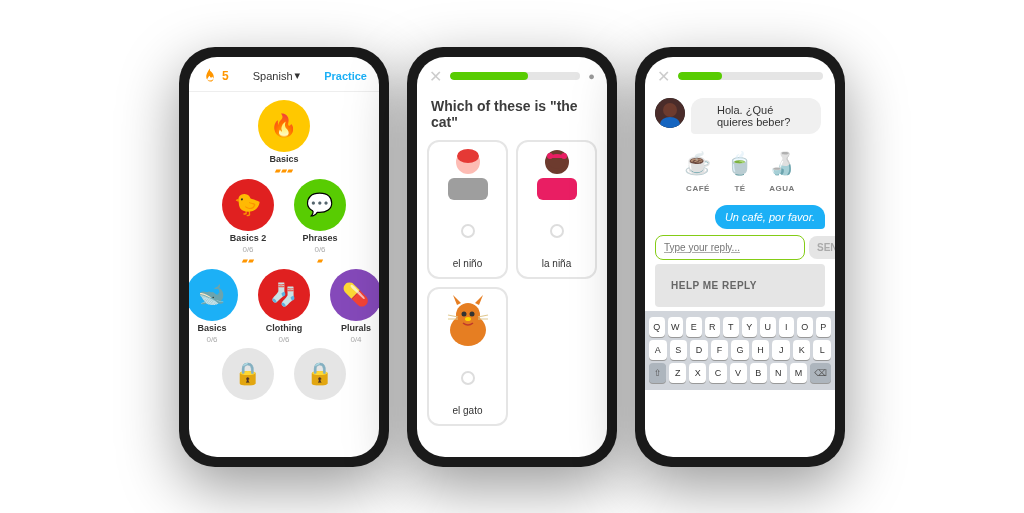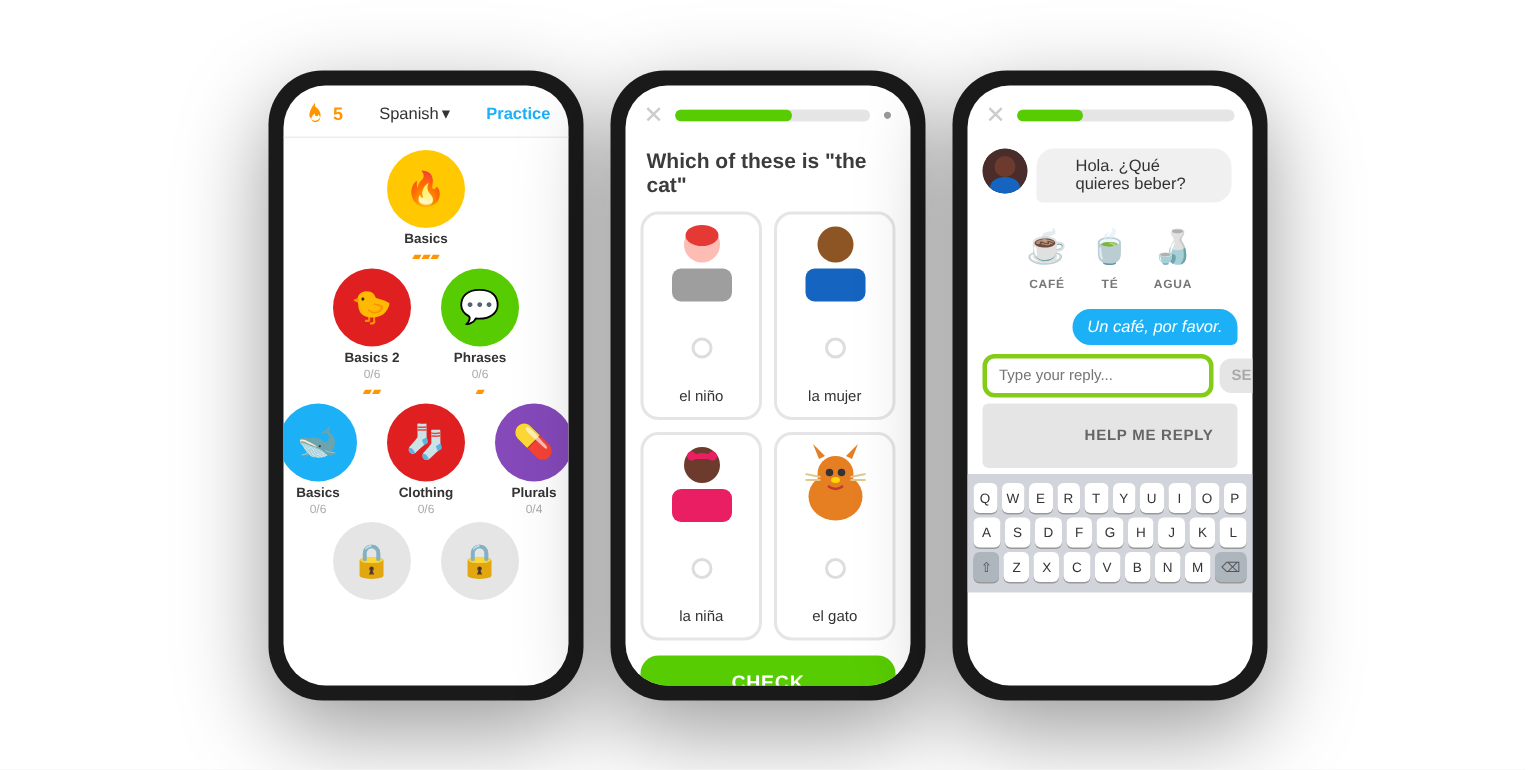--- a/index.html
+++ b/index.html
@@ -284,25 +284,26 @@
       letter-spacing: 0.5px;
     }
     .reply-row {
       display: flex;
       align-items: center;
       gap: 4px;
       margin: 0 10px;
     }
     .reply-input {
       flex: 1;
-      border: 3px solid #84cc16;
+      border: 1px solid #84cc16;
       border-radius: 8px;
       padding: 6px 8px;
       font-size: 10px;
       color: #aaa;
+      text-decoration: underline;
     }
     .send-btn {
       background: #e5e5e5;
       color: #aaa;
       border: none;
       border-radius: 8px;
       padding: 6px 8px;
       font-size: 10px;
       font-weight: bold;
       cursor: pointer;
@@ -311,21 +312,21 @@
       background: #e5e5e5;
       color: #666;
       border: none;
       border-radius: 4px;
       padding: 16px;
       font-size: 10px;
       font-weight: bold;
       letter-spacing: 0.5px;
       width: calc(100% - 20px);
       margin: 4px 10px;
-      text-align: right;
+      text-align: left;
     }
     .keyboard {
       background: #d1d5db;
       padding: 6px 4px 4px;
     }
     .keyboard-row {
       display: flex;
       justify-content: center;
       gap: 3px;
       margin-bottom: 3px;
@@ -446,31 +447,20 @@
               <circle cx="25" cy="14" r="12" fill="#fdbcb4"></circle>
               <rect x="5" y="30" width="40" height="22" rx="6" fill="#9e9e9e"></rect>
               <circle cx="25" cy="12" r="9" fill="#fdbcb4"></circle>
               <ellipse cx="25" cy="8" rx="11" ry="7" fill="#e53935"></ellipse>
             </svg>
           </div>
           <div class="quiz-option-radio"></div>
           <div class="quiz-option-label">el niño</div>
         </div>
 
-        <div class="quiz-option">
-          <div class="quiz-option-img">
-            <svg width="50" height="55" viewBox="0 0 50 55">
-              <circle cx="25" cy="14" r="12" fill="#8d5524"></circle>
-              <rect x="5" y="30" width="40" height="22" rx="6" fill="#1565c0"></rect>
-              <circle cx="25" cy="12" r="9" fill="#8d5524"></circle>
-            </svg>
-          </div>
-          <div class="quiz-option-radio"></div>
-          <div class="quiz-option-label">la mujer</div>
-        </div>
 
         <div class="quiz-option">
           <div class="quiz-option-img">
             <svg width="50" height="55" viewBox="0 0 50 55">
               <circle cx="25" cy="14" r="12" fill="#6d3b2e"></circle>
               <rect x="5" y="30" width="40" height="22" rx="6" fill="#e91e63"></rect>
               <circle cx="25" cy="12" r="9" fill="#6d3b2e"></circle>
               <path d="M15 10 Q25 2 35 10" fill="#e91e63" stroke="none"></path>
               <circle cx="18" cy="8" r="3" fill="#e91e63"></circle>
               <circle cx="32" cy="8" r="3" fill="#e91e63"></circle>
@@ -494,21 +484,20 @@
               <line x1="15" y1="24" x2="5" y2="24" stroke="#e0c890" stroke-width="1.2"></line>
               <line x1="35" y1="22" x2="45" y2="20" stroke="#e0c890" stroke-width="1.2"></line>
               <line x1="35" y1="24" x2="45" y2="24" stroke="#e0c890" stroke-width="1.2"></line>
               <path d="M20 28 Q25 32 30 28" stroke="#c0392b" stroke-width="1.5" fill="none"></path>
             </svg>
           </div>
           <div class="quiz-option-radio"></div>
           <div class="quiz-option-label">el gato</div>
         </div>
       </div>
-      <button class="check-btn">CHECK</button>
     </div>
   </div>
 
   <div class="phone">
     <div class="phone-screen">
       <div class="chat-header">
         <span class="close-btn">✕</span>
         <div class="progress-bar-container">
           <div class="progress-bar-fill" style="width: 30%"></div>
         </div>

